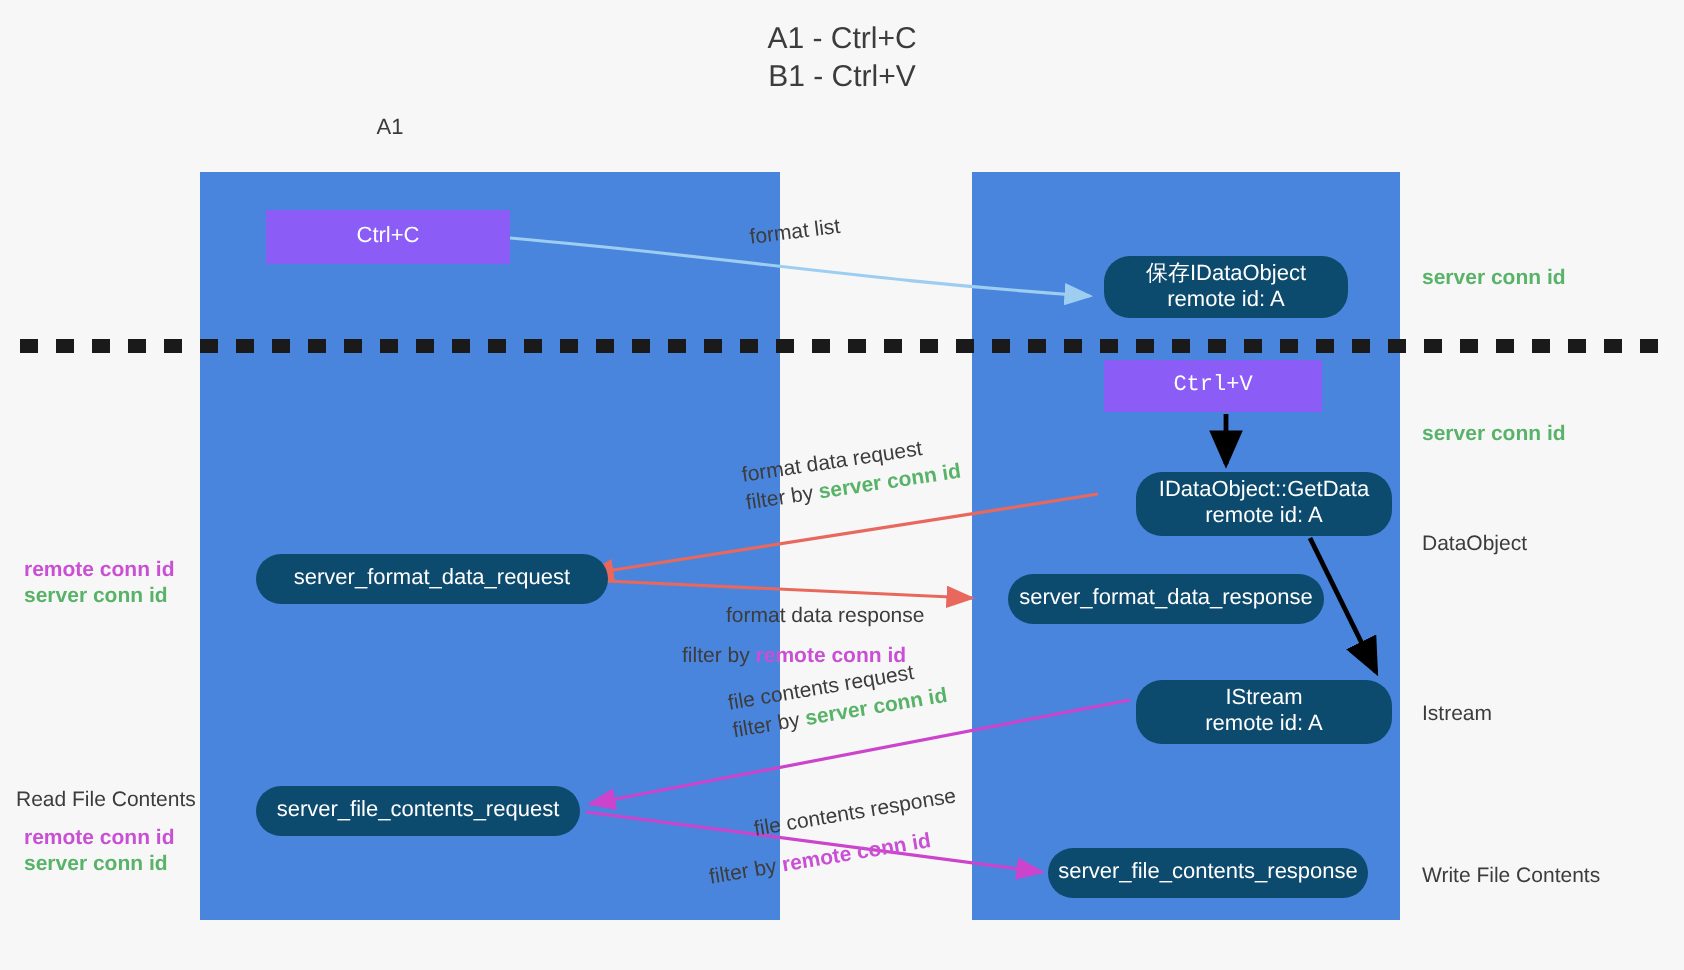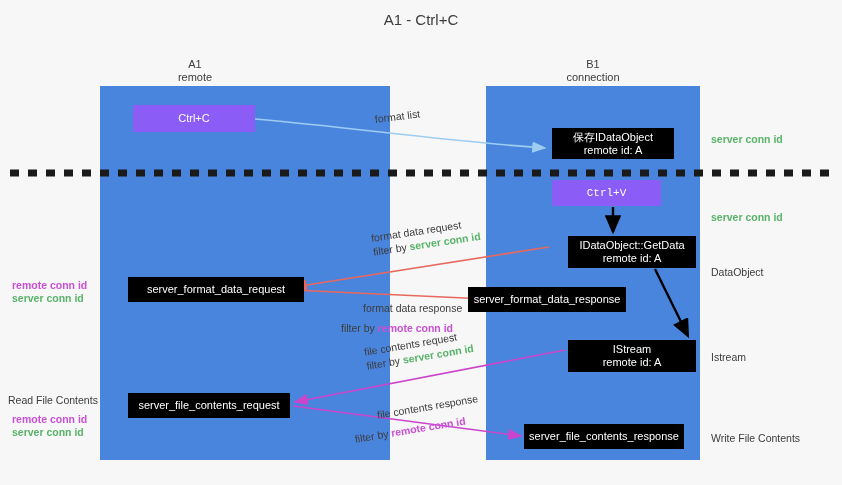--- a/index.html
+++ b/index.html
@@ -19,27 +19,27 @@
   #head-a{left:115px;top:58px;width:160px;}
   #head-b{left:513px;top:58px;width:160px;}
 
   #title{position:absolute;left:0;top:10px;width:842px;text-align:center;
          font-size:15px;color:#3c3c3c;line-height:19px;}
 
   .box{position:absolute;display:flex;flex-direction:column;align-items:center;
        justify-content:center;color:#ffffff;font-size:11px;line-height:13px;
        text-align:center;box-sizing:border-box;}
   .box.green{background:#8b5cf6;}
-  .box.orange{background:#000000;}
+  .box.orange{background:#0c4a6e;border-radius:13px;}
 
   #box-ctrlc{left:133px;top:105px;width:122px;height:27px;}
   #box-save-idataobject{left:552px;top:128px;width:122px;height:31px;}
   #box-ctrlv{left:552px;top:180px;width:109px;height:26px;font-family:Liberation Mono, monospace;}
   #box-getdata{left:552px;top:236px;width:128px;height:32px;margin-left:16px;}
-  #box-fmt-resp{left:468px;top:287px;width:158px;height:25px;}
+  #box-fmt-resp{left:504px;top:287px;width:158px;height:25px;}
   #box-istream{left:568px;top:340px;width:128px;height:32px;}
   #box-file-resp{left:524px;top:424px;width:160px;height:25px;}
   #box-fmt-req{left:128px;top:277px;width:176px;height:25px;}
   #box-file-req{left:128px;top:393px;width:162px;height:25px;}
 
   .note{position:absolute;font-size:10.5px;color:#3c3c3c;line-height:14px;white-space:nowrap;}
   .note .g{color:#58b368;font-weight:bold;}
   .note .p{color:#c94fd4;font-weight:bold;}
 
   .sidelab{position:absolute;font-size:10.5px;line-height:14px;white-space:nowrap;}
@@ -53,29 +53,25 @@
 
   svg#lines{position:absolute;left:0;top:0;width:842px;height:485px;overflow:visible;}
 </style>
 </head>
 <body>
 
 <div id="stage">
 
   <div id="title">
     <div>A1 - Ctrl+C</div>
+    <div>B1 - Ctrl+V</div>
   </div>
 
   <div class="col-head" id="head-a">
     <div>A1</div>
-    <div>remote</div>
-  </div>
-  <div class="col-head" id="head-b">
-    <div>B1</div>
-    <div>connection</div>
   </div>
 
   <div class="col" id="col-a"></div>
   <div class="col" id="col-b"></div>
 
   <svg id="lines">
     <defs>
       <marker id="ah-blue" markerWidth="9" markerHeight="7" refX="8" refY="3.5" orient="auto">
         <polygon points="0,0 9,3.5 0,7" fill="#9dcdf0"></polygon>
       </marker>

